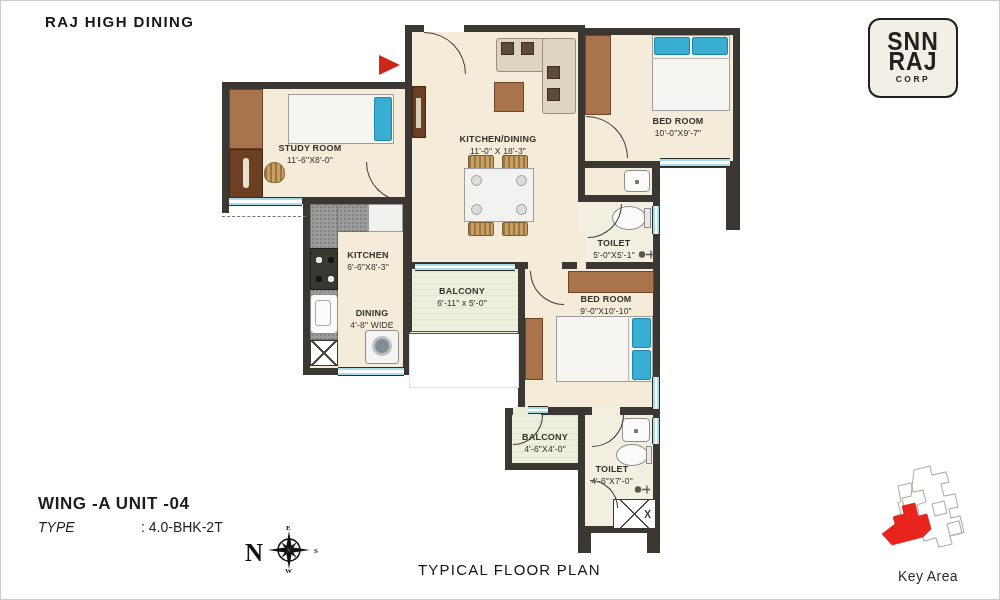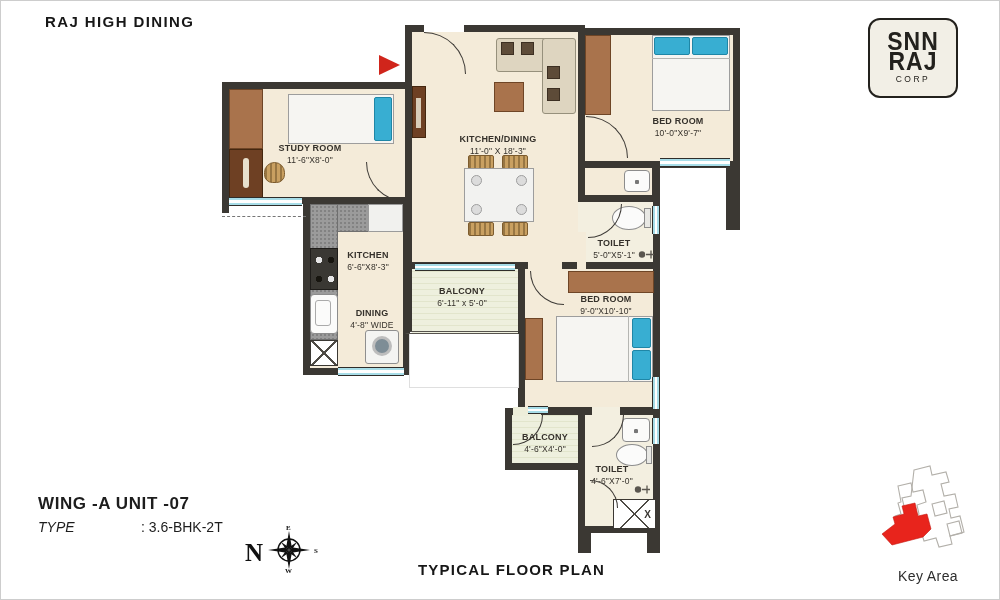--- a/index.html
+++ b/index.html
@@ -40,26 +40,26 @@
   .arc-br{border-right:1.4px solid #3c3935;border-bottom:1.4px solid #3c3935;border-bottom-right-radius:100%;}
   .arc-bl{border-left:1.4px solid #3c3935;border-bottom:1.4px solid #3c3935;border-bottom-left-radius:100%;}
   .arc-tr{border-top:1.4px solid #3c3935;border-right:1.4px solid #3c3935;border-top-right-radius:100%;}
   .balcony{position:absolute;box-sizing:border-box;
     background:repeating-linear-gradient(0deg,#eef0de 0 5px,#e2e5cc 5px 6px);}
   .hatch{position:absolute;box-sizing:border-box;border:1.5px solid #3b3833;background-color:#fff;
     background-image:
       linear-gradient(45deg,transparent calc(50% - 1px),#4e4b45 calc(50% - 1px) calc(50% + 1px),transparent calc(50% + 1px)),
       linear-gradient(-45deg,transparent calc(50% - 1px),#4e4b45 calc(50% - 1px) calc(50% + 1px),transparent calc(50% + 1px));}
   .title{position:absolute;left:45px;top:13px;font-size:15px;font-weight:800;letter-spacing:1.4px;color:#171717;}
-  .caption{position:absolute;left:418px;top:561px;font-size:15px;font-weight:700;letter-spacing:1.2px;color:#171717;}
+  .caption{position:absolute;left:418px;top:561px;font-size:15px;font-weight:400;letter-spacing:1.2px;color:#171717;}
   .logo{position:absolute;left:868px;top:18px;width:86px;height:76px;background:#f2efe6;
         border:2.5px solid #23211d;border-radius:12px;display:flex;flex-direction:column;
         align-items:center;justify-content:center;}
   .logo .big{font-size:23px;font-weight:800;line-height:.85;letter-spacing:1px;color:#23211d;transform:scaleY(1.1);}
-  .logo .small{font-size:8.5px;font-weight:400;letter-spacing:2.5px;color:#23211d;margin-top:3px;}
+  .logo .small{font-size:8.5px;font-weight:700;letter-spacing:2.5px;color:#23211d;margin-top:3px;}
   .info{position:absolute;left:38px;top:494px;color:#1d1d1d;}
   .info .unit{font-size:17px;font-weight:800;letter-spacing:.6px;margin-bottom:5px;}
   .info .row{display:flex;font-size:14px;line-height:16.5px;}
   .info .row .l{width:103px;font-style:italic;}
   .entry-arrow{position:absolute;left:379px;top:55px;width:0;height:0;z-index:25;
     border-left:21px solid #d0251b;border-top:10px solid transparent;border-bottom:10px solid transparent;}
   .keyplan-label{position:absolute;left:928px;top:568px;transform:translateX(-50%);
     font-size:14px;color:#2d2d2d;letter-spacing:.4px;}
   .stove{position:absolute;box-sizing:border-box;border:1px solid #1f1d1a;background-color:#3a3833;
     background-image:
@@ -249,24 +249,24 @@
     <div class="dims">4'-6"X4'-0"</div>
   </div>
   <div class="lbl" style="left:612px;top:464px;">
     <div>TOILET</div>
     <div class="dims">4'-6"X7'-0"</div>
   </div>
 
 </div>
 
 <div class="info">
-  <div class="unit">WING -A  UNIT -07</div>
+  <div class="unit">WING -A  UNIT -04</div>
   <div class="row">
     <span class="l">TYPE</span>
-    <span class="v">: 3.6-BHK-2T</span>
+    <span class="v">: 4.0-BHK-2T</span>
   </div>
 </div>
 
 <svg class="abs" style="left:243px;top:524px;" width="78" height="50" viewBox="0 0 78 50">
   <text x="2" y="37" font-size="25" font-weight="bold" font-family="Liberation Serif, serif" fill="#111">N</text>
   <g transform="translate(46,26)">
     <circle r="11" fill="none" stroke="#111" stroke-width="1.4"></circle>
     <path d="M-8 -8 L-2 -4 L0 0 L-4 -2 Z" fill="#111"></path>
     <path d="M8 -8 L4 -2 L0 0 L2 -4 Z" fill="#111"></path>
     <path d="M8 8 L2 4 L0 0 L4 2 Z" fill="#111"></path>

